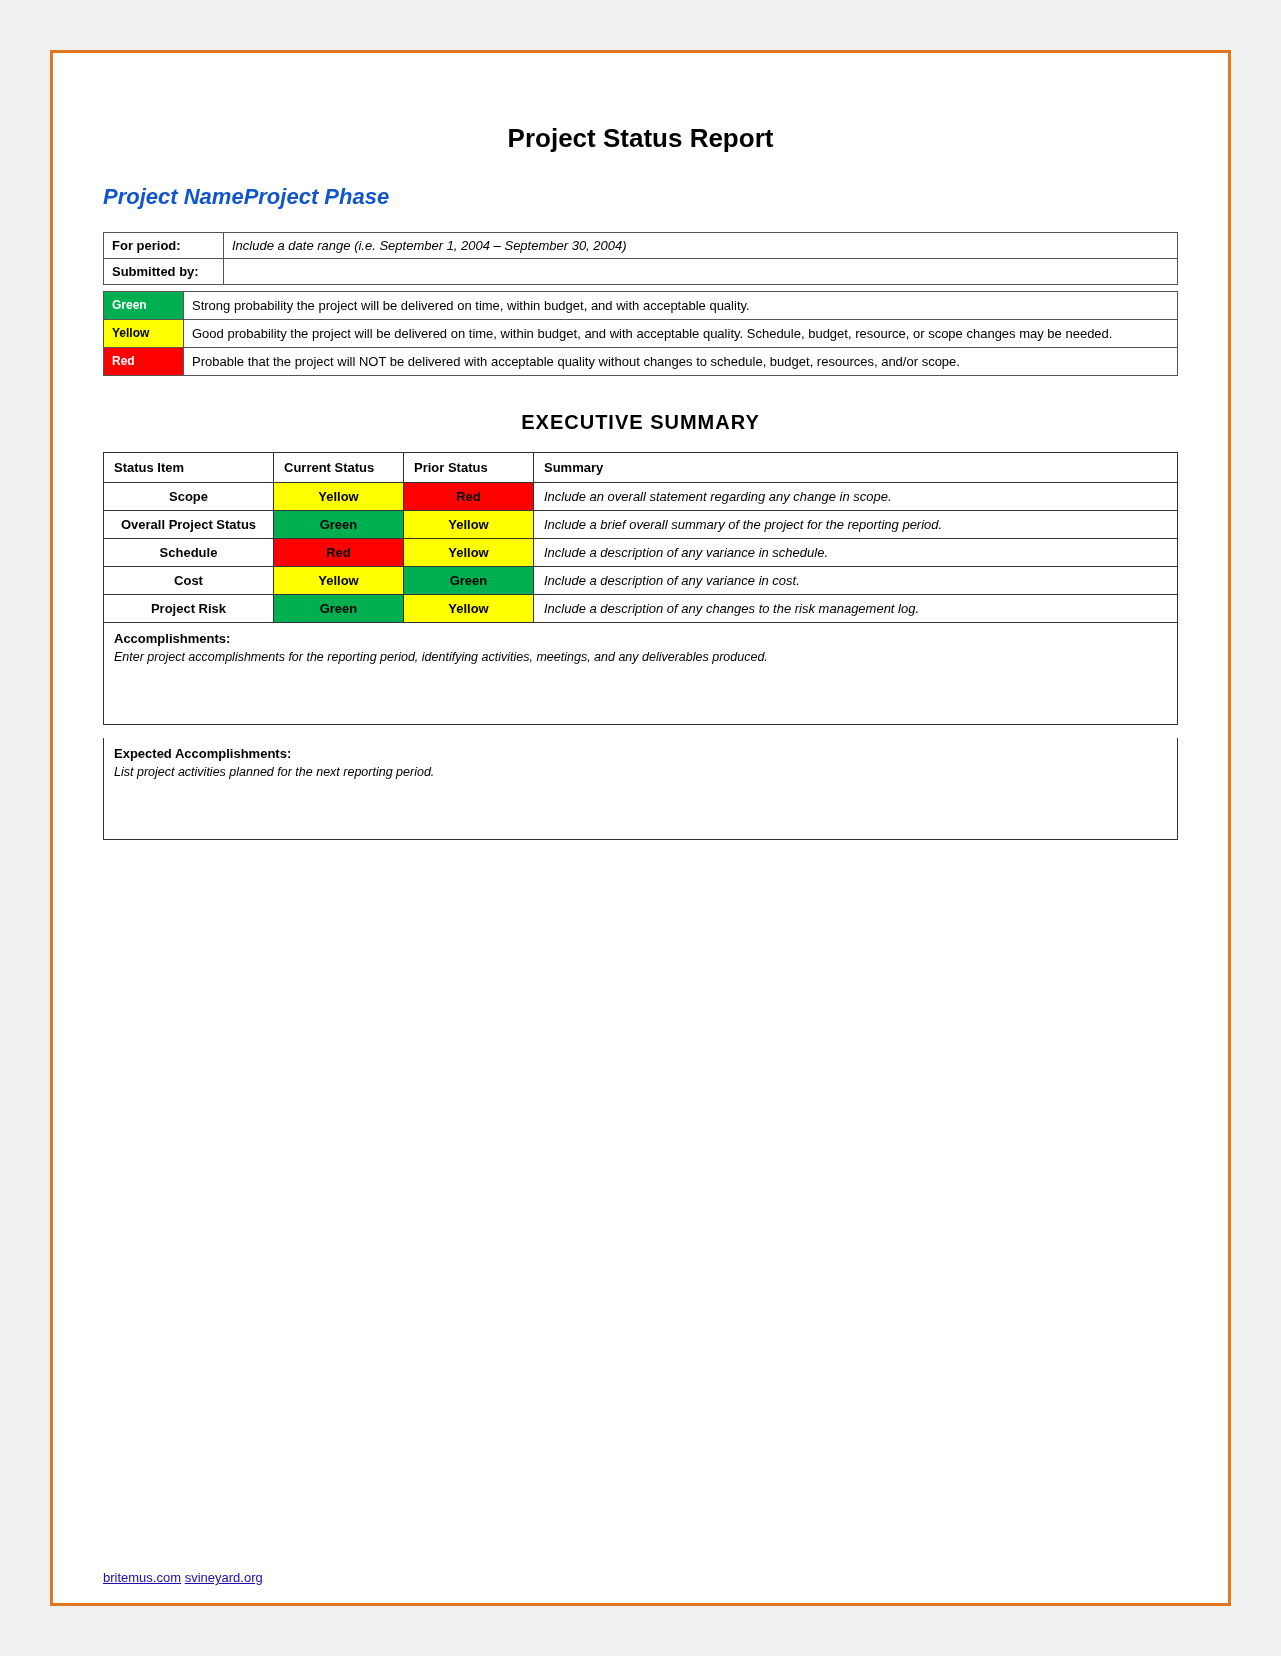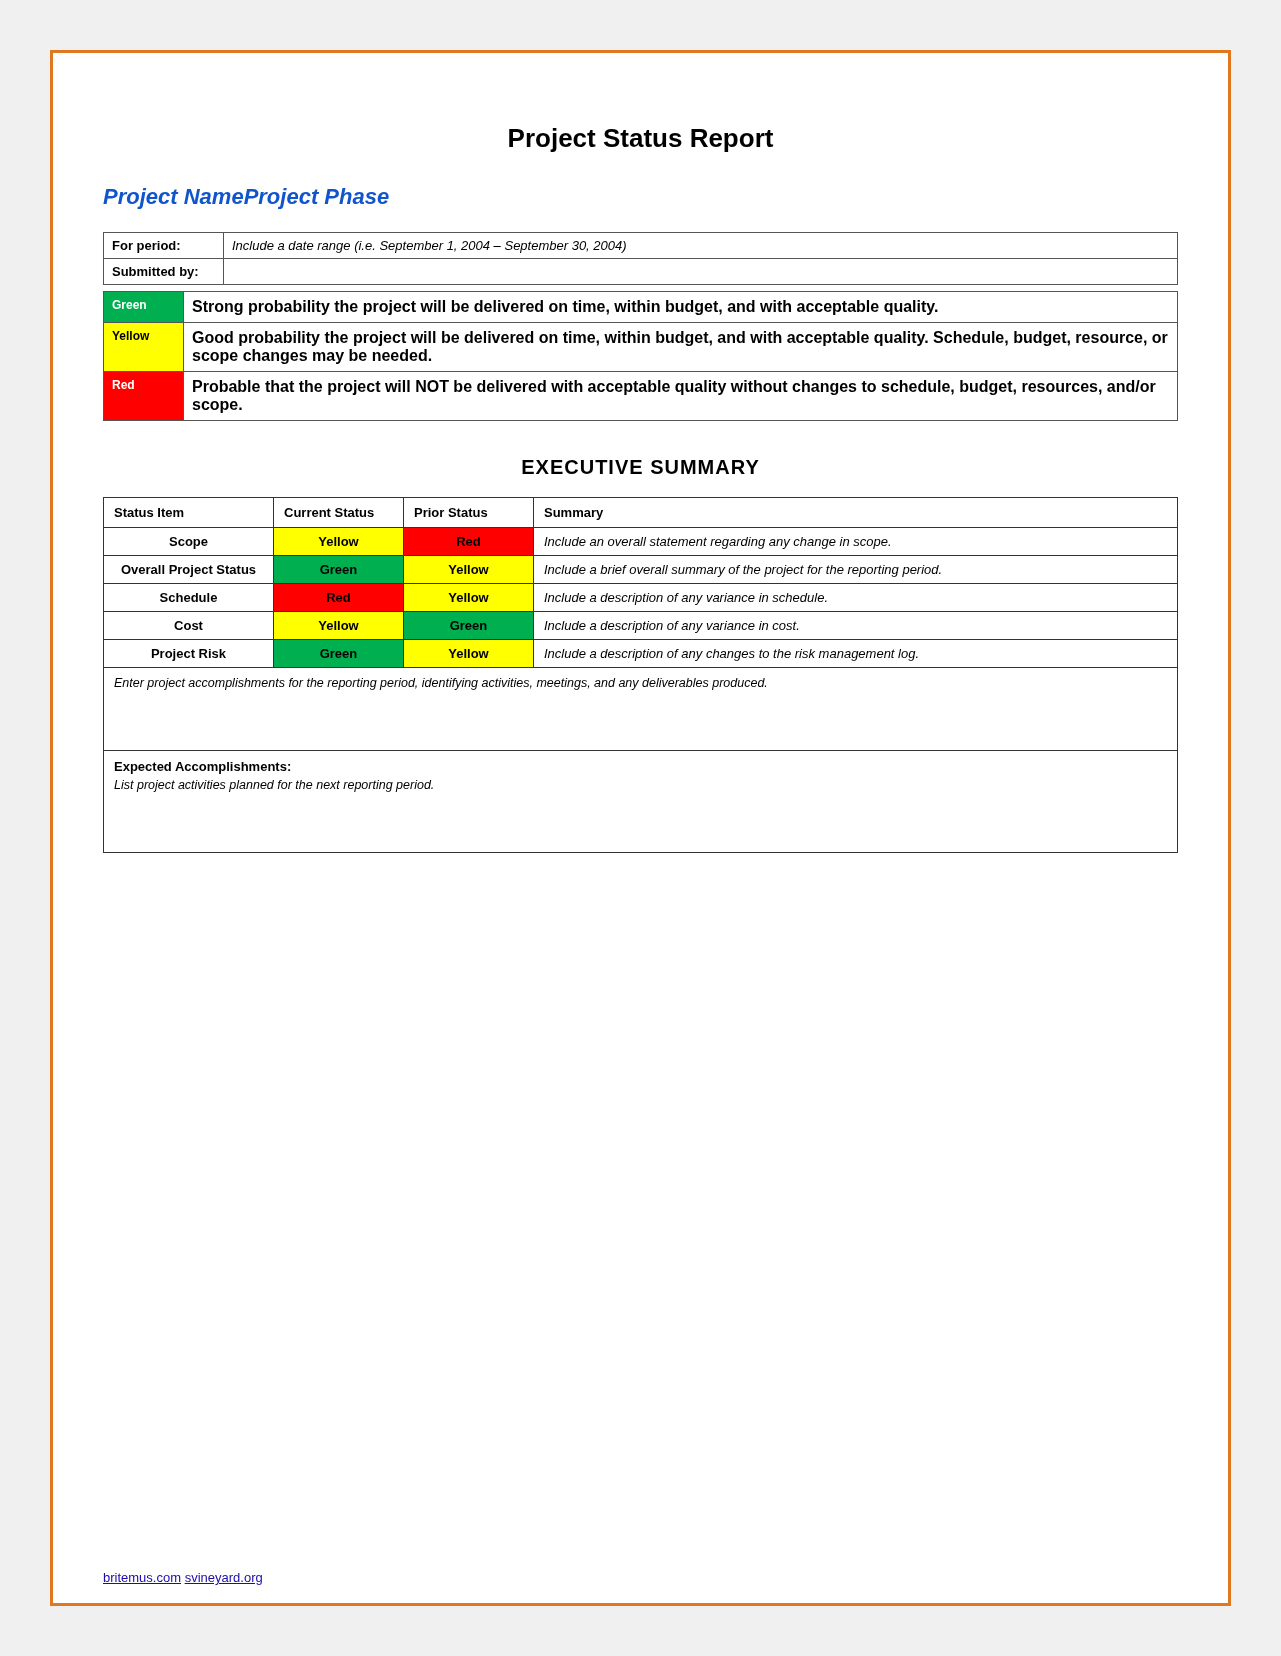--- a/index.html
+++ b/index.html
@@ -58,23 +58,22 @@
     }
     
     .legend-table {
       width: 100%;
       border-collapse: collapse;
       margin-bottom: 35px;
     }
     .legend-table td {
       border: 1px solid #555;
       padding: 6px 8px;
-      font-size: 16px;
+      font-size: 13px;
       vertical-align: top;
-      font-weight: bold;
     }
     .legend-table .status-cell {
       width: 80px;
       font-weight: bold;
       color: #fff;
       text-align: left;
       font-size: 12px;
     }
     .status-green { background-color: #00b050; }
     .status-yellow { background-color: #ffff00; color: #000 !important; }
@@ -141,20 +140,21 @@
       margin-bottom: 4px;
     }
     .accomplishments-text {
       font-style: italic;
       font-size: 12.5px;
     }
     .expected-section {
       border: 1.5px solid #333;
       border-top: none;
       padding: 8px 10px 60px 10px;
+      margin-top: 13px;
     }
     .expected-title {
       font-weight: bold;
       font-size: 13px;
       margin-bottom: 4px;
     }
     .expected-text {
       font-style: italic;
       font-size: 12.5px;
     }
@@ -248,20 +248,21 @@
         <tr>
       <td class="status-item-cell">Project Risk</td>
       <td class="current-status-cell cell-green">Green</td>
       <td class="prior-status-cell cell-yellow">Yellow</td>
       <td class="summary-cell">Include a description of any changes to the risk management log.</td>
     </tr>
       </tbody>
   </table>
 
   <div class="accomplishments-section">
+    <div class="accomplishments-title">Accomplishments:</div>
     <div class="accomplishments-text">Enter project accomplishments for the reporting period, identifying activities, meetings, and any deliverables produced.</div>
   </div>
 
   <div class="expected-section">
     <div class="expected-title">Expected Accomplishments:</div>
     <div class="expected-text">List project activities planned for the next reporting period.</div>
   </div>
 
   <div class="footer">
     <span>britemus.com</span>

